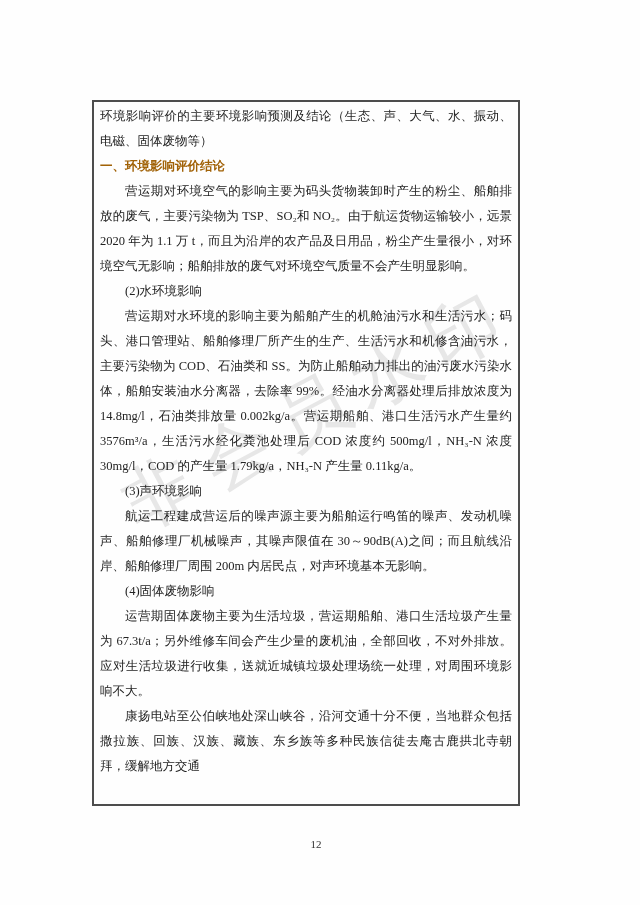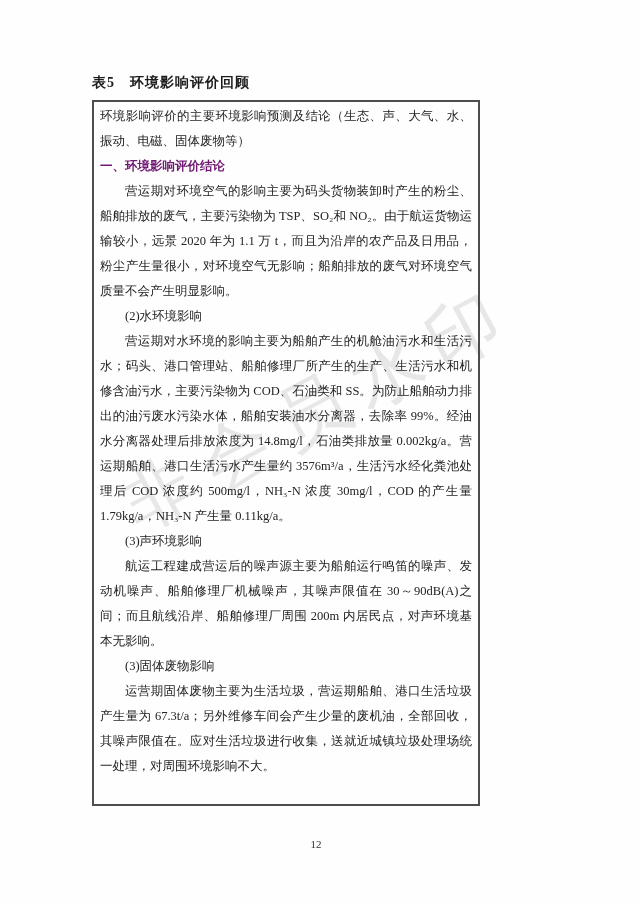--- a/index.html
+++ b/index.html
@@ -23,34 +23,34 @@
     font-size: 14px;
     font-weight: bold;
     color: #1c1c1c;
     letter-spacing: 1px;
     z-index: 2;
   }
   .review-table {
     position: absolute;
     left: 92px;
     top: 100px;
-    width: 388px;
+    width: 428px;
     min-height: 706px;
     box-sizing: border-box;
     border: 2px solid #4d4d4d;
     padding: 2px 6px 4px 6px;
     font-size: 12.5px;
     line-height: 25px;
     text-align: justify;
     z-index: 2;
   }
   .review-table p {
     margin: 0;
   }
-  .bold { font-weight: bold; color: #701a75; }
+  .bold { font-weight: bold; color: #a16207; }
   .indent { text-indent: 2em; }
   .watermark {
     position: absolute;
     left: 128px;
     top: 462px;
     font-size: 72px;
     letter-spacing: 14px;
     color: rgba(110, 110, 110, 0.16);
     white-space: nowrap;
     transform: rotate(-28deg);
@@ -70,38 +70,38 @@
     z-index: 2;
   }
 </style>
 </head>
 <body>
 
 <div class="page">
 
   <div class="watermark">非会员水印</div>
 
-  <div class="caption">表5　环境影响评价回顾</div>
 
   <div class="review-table">
 
     <p>环境影响评价的主要环境影响预测及结论（生态、声、大气、水、振动、电磁、固体废物等）</p>
 
     <p class="bold">一、环境影响评价结论</p>
 
 
     <p class="indent">营运期对环境空气的影响主要为码头货物装卸时产生的粉尘、船舶排放的废气，主要污染物为 TSP、SO₂和 NO₂。由于航运货物运输较小，远景 2020 年为 1.1 万 t，而且为沿岸的农产品及日用品，粉尘产生量很小，对环境空气无影响；船舶排放的废气对环境空气质量不会产生明显影响。</p>
 
     <p class="indent">(2)水环境影响</p>
     <p class="indent">营运期对水环境的影响主要为船舶产生的机舱油污水和生活污水；码头、港口管理站、船舶修理厂所产生的生产、生活污水和机修含油污水，主要污染物为 COD、石油类和 SS。为防止船舶动力排出的油污废水污染水体，船舶安装油水分离器，去除率 99%。经油水分离器处理后排放浓度为 14.8mg/l，石油类排放量 0.002kg/a。营运期船舶、港口生活污水产生量约 3576m³/a，生活污水经化粪池处理后 COD 浓度约 500mg/l，NH₃-N 浓度 30mg/l，COD 的产生量 1.79kg/a，NH₃-N 产生量 0.11kg/a。</p>
 
     <p class="indent">(3)声环境影响</p>
     <p class="indent">航运工程建成营运后的噪声源主要为船舶运行鸣笛的噪声、发动机噪声、船舶修理厂机械噪声，其噪声限值在 30～90dB(A)之间；而且航线沿岸、船舶修理厂周围 200m 内居民点，对声环境基本无影响。</p>
 
-    <p class="indent">(3)固体废物影响</p>
-    <p class="indent">运营期固体废物主要为生活垃圾，营运期船舶、港口生活垃圾产生量为 67.3t/a；另外维修车间会产生少量的废机油，全部回收，其噪声限值在。应对生活垃圾进行收集，送就近城镇垃圾处理场统一处理，对周围环境影响不大。</p>
+    <p class="indent">(4)固体废物影响</p>
+    <p class="indent">运营期固体废物主要为生活垃圾，营运期船舶、港口生活垃圾产生量为 67.3t/a；另外维修车间会产生少量的废机油，全部回收，不对外排放。应对生活垃圾进行收集，送就近城镇垃圾处理场统一处理，对周围环境影响不大。</p>
 
+    <p class="indent">康扬电站至公伯峡地处深山峡谷，沿河交通十分不便，当地群众包括撒拉族、回族、汉族、藏族、东乡族等多种民族信徒去庵古鹿拱北寺朝拜，缓解地方交通</p>
 
   </div>
 
   <div class="page-number">12</div>
 
 </div>
 
 </body></html>

